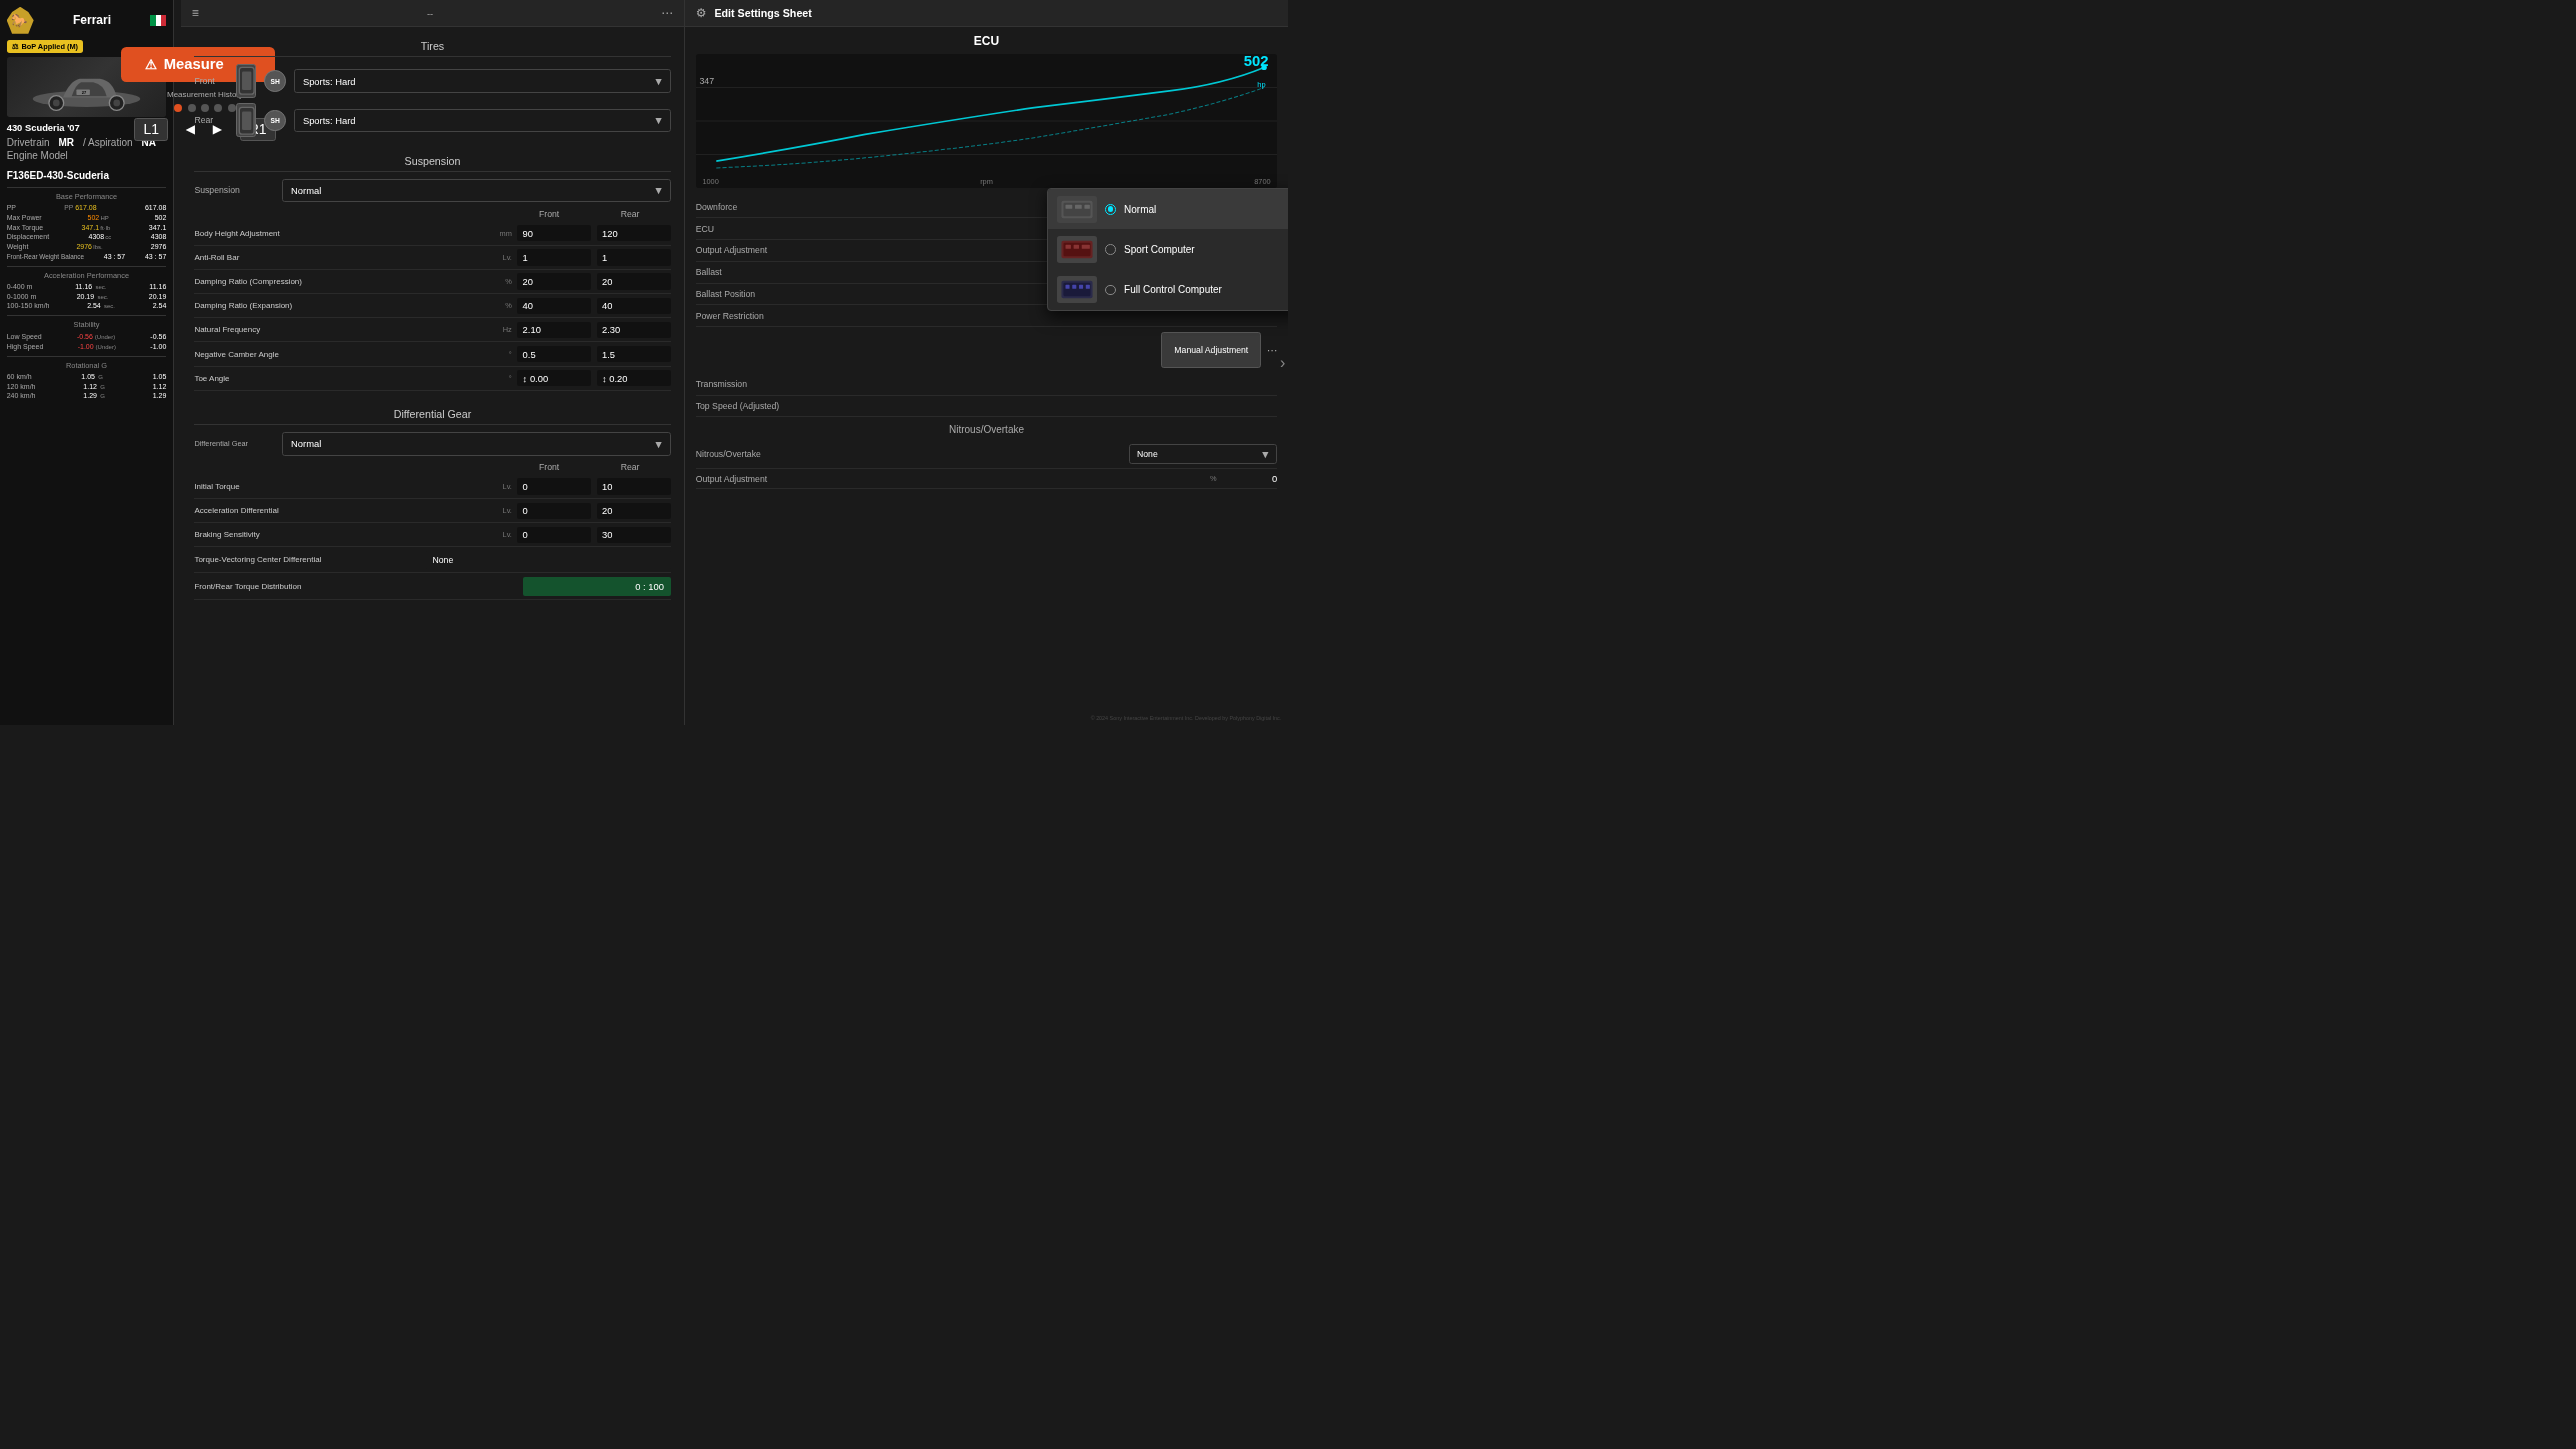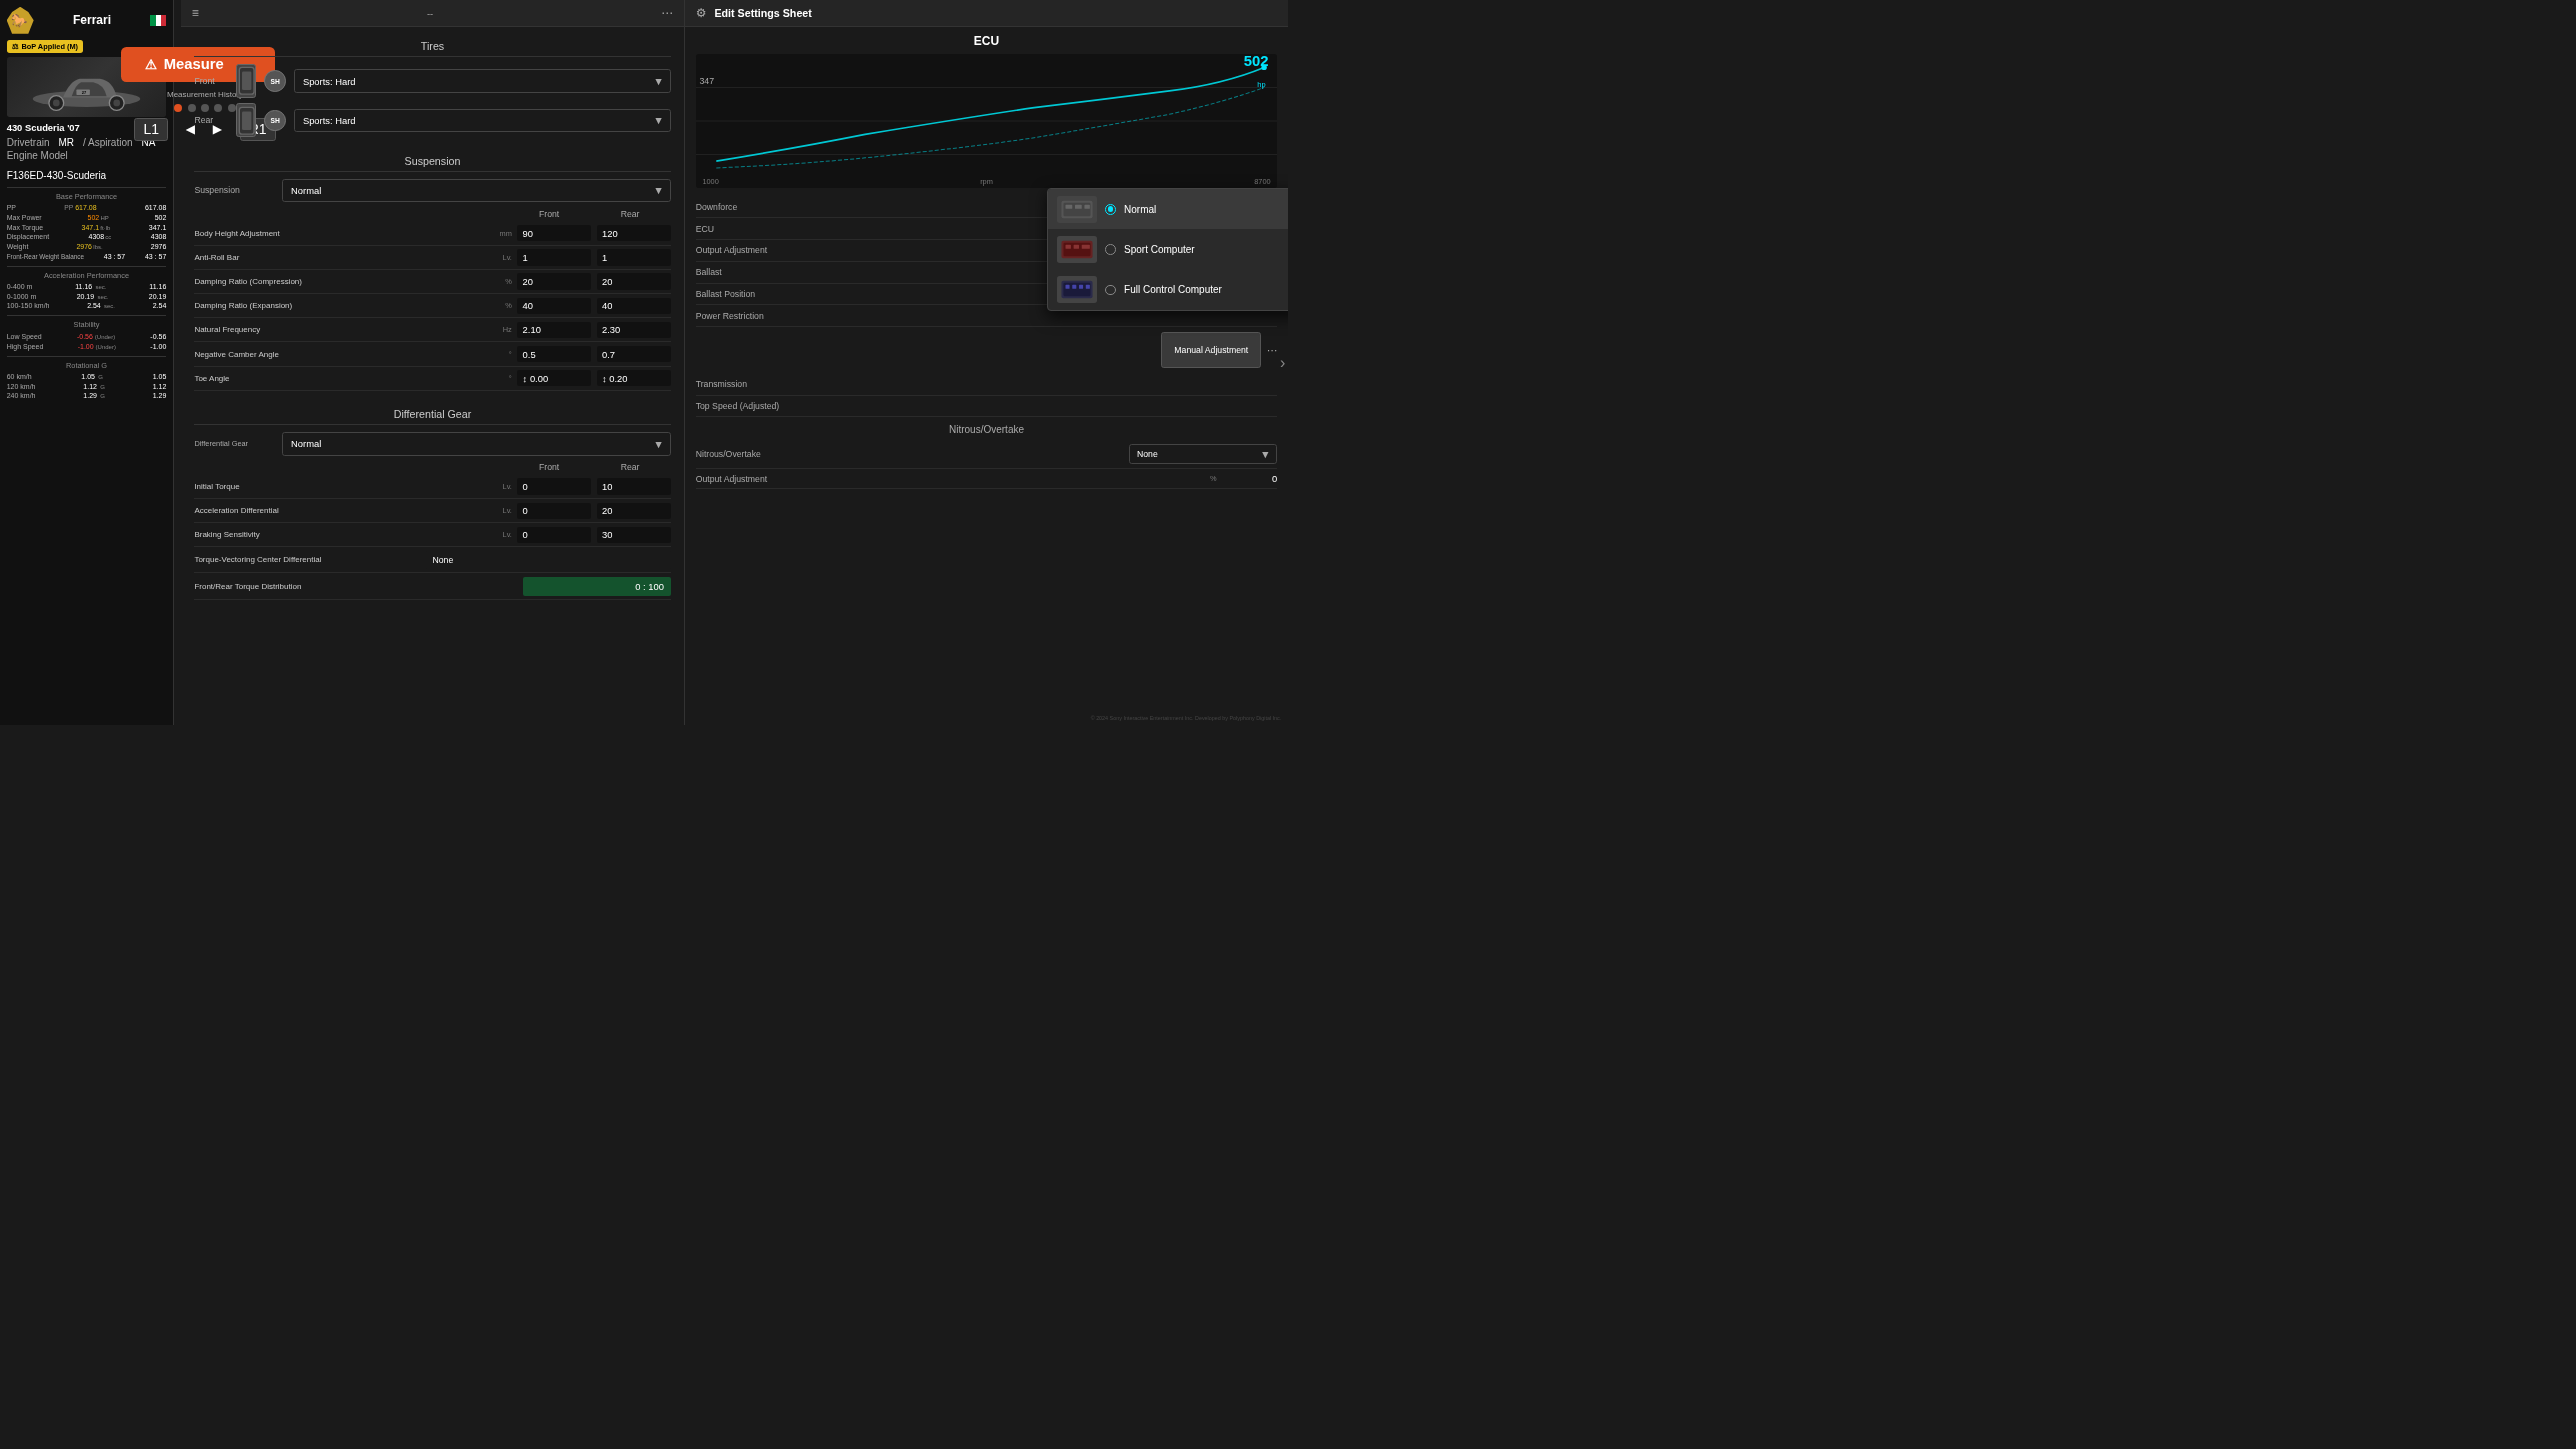--- a/index.html
+++ b/index.html
@@ -84,21 +84,21 @@
     }
     .car-spec-row {
       font-size: 10px;
       color: #aaa;
       margin-bottom: 2px;
       display: flex;
       gap: 9px;
       flex-wrap: wrap;
       align-items: flex-end;
     }
-    .car-spec-row .bold { color: #fff; font-weight: normal; }
+    .car-spec-row .bold { color: #fff; font-weight: bold; }
     .section-title {
       text-align: center;
       font-size: 7.4px;
       color: #888;
       margin: 5.4px 0 2.7px;
       border-top: 0.7px solid #333;
       padding-top: 4px;
     }
     .stat-row {
       display: flex;
@@ -818,21 +818,21 @@
         <div class="param-row">
       <span class="param-label">Natural Frequency</span>
       <span class="param-unit">Hz</span>
       <span class="param-value">2.10</span>
       <span class="param-value" style="margin-left:5.4px;">2.30</span>
     </div>
         <div class="param-row">
       <span class="param-label">Negative Camber Angle</span>
       <span class="param-unit">°</span>
       <span class="param-value">0.5</span>
-      <span class="param-value" style="margin-left:5.4px;">0.7</span>
+      <span class="param-value" style="margin-left:5.4px;">1.5</span>
     </div>
         <div class="param-row">
       <span class="param-label">Toe Angle</span>
       <span class="param-unit">°</span>
       <span class="param-value">↕ 0.00</span>
       <span class="param-value" style="margin-left:5.4px;">↕ 0.20</span>
     </div>
       </div>
   </div>
 

